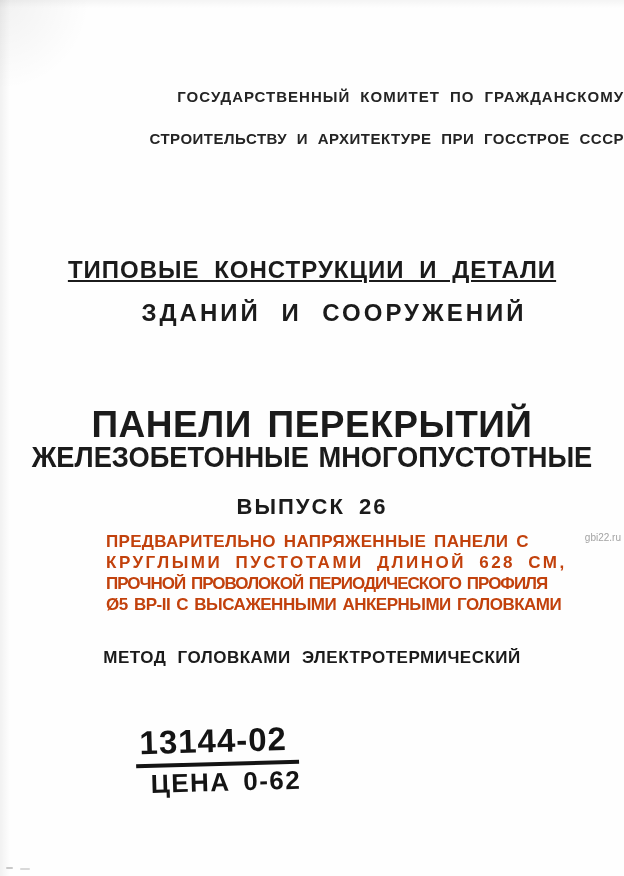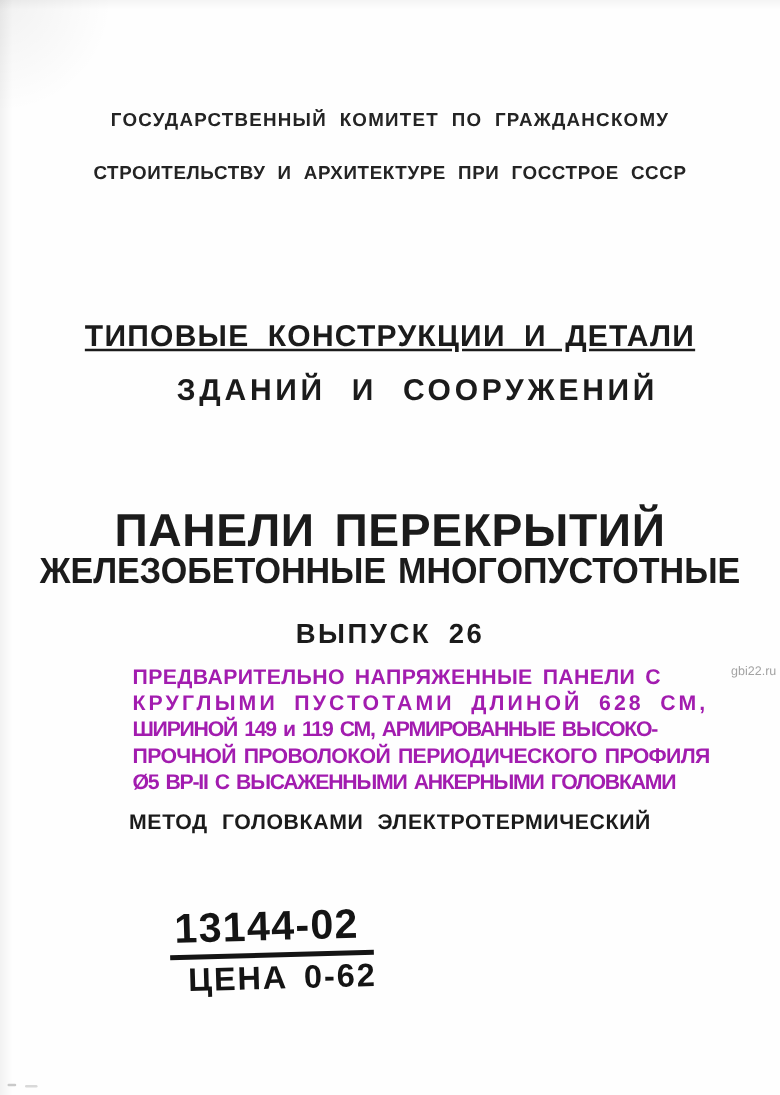--- a/index.html
+++ b/index.html
@@ -24,34 +24,34 @@
       linear-gradient(to bottom, rgba(0,0,0,0.04), rgba(0,0,0,0) 8px),
       radial-gradient(circle at 0 0, rgba(0,0,0,0.05), rgba(0,0,0,0) 90px);
     pointer-events:none;
   }
   .line{
     position:absolute;left:0;right:0;
     text-align:center;white-space:nowrap;
     font-weight:bold;
   }
   .header-line{
-    font-size:15px;letter-spacing:1px;word-spacing:5px;color:#242424;
+    font-size:15px;letter-spacing:1px;word-spacing:5px;color:#242424;text-align:right;
   }
   #hdr1{top:88px;}
   #hdr2{top:113px;letter-spacing:0.5px;margin-top:17px;}
   #title1{top:256px;font-size:24px;letter-spacing:1px;word-spacing:7px;text-decoration:underline;}
   #title2{top:299px;font-size:24px;letter-spacing:3px;word-spacing:11px;margin-left:44px;}
   #series{top:371px;font-size:22px;letter-spacing:1.5px;word-spacing:5px;}
   #subject1{top:404px;font-size:37px;letter-spacing:0.5px;word-spacing:5px;}
   #subject2{top:441px;font-size:29px;letter-spacing:0;word-spacing:2px;
     transform:scaleX(0.94);transform-origin:50% 50%;}
   #issue{top:494px;font-size:22px;letter-spacing:2px;word-spacing:6px;}
   .desc{
     position:absolute;left:106px;top:531px;width:430px;
-    font-weight:bold;font-size:17px;line-height:21px;color:#a21caf;
+    font-weight:bold;font-size:17px;line-height:21px;color:#c2410c;
   }
   .desc .dline{white-space:nowrap;letter-spacing:0.3px;word-spacing:3px;}
   .desc .dline:nth-child(2){letter-spacing:2.5px;word-spacing:6px;}
   .desc .dline:nth-child(3){letter-spacing:-1px;word-spacing:2px;}
   .desc .dline:nth-child(4){letter-spacing:-0.5px;word-spacing:2px;}
   .desc .dline:nth-child(5){letter-spacing:-1px;word-spacing:2px;}
   #method{top:648px;font-size:17px;letter-spacing:0.5px;word-spacing:6px;}
   .stamp{
     position:absolute;left:136px;top:722px;
     transform:rotate(-1.6deg);
@@ -90,21 +90,20 @@
 
 
   <div class="line" id="subject1">ПАНЕЛИ ПЕРЕКРЫТИЙ</div>
   <div class="line" id="subject2">ЖЕЛЕЗОБЕТОННЫЕ МНОГОПУСТОТНЫЕ</div>
 
   <div class="line" id="issue">ВЫПУСК 26</div>
 
   <div class="desc">
     <div class="dline">ПРЕДВАРИТЕЛЬНО НАПРЯЖЕННЫЕ ПАНЕЛИ С</div>
     <div class="dline">КРУГЛЫМИ ПУСТОТАМИ ДЛИНОЙ 628 СМ,</div>
-    <div class="dline">ШИРИНОЙ 149 и 119 СМ, АРМИРОВАННЫЕ ВЫСОКО-</div>
     <div class="dline">ПРОЧНОЙ ПРОВОЛОКОЙ ПЕРИОДИЧЕСКОГО ПРОФИЛЯ</div>
     <div class="dline">Ø5 ВР-II С ВЫСАЖЕННЫМИ АНКЕРНЫМИ ГОЛОВКАМИ</div>
   </div>
 
   <div class="line" id="method">МЕТОД ГОЛОВКАМИ ЭЛЕКТРОТЕРМИЧЕСКИЙ</div>
 
   <div class="stamp">
     <div class="stamp-number">13144-02</div>
     <div class="stamp-price">ЦЕНА 0-62</div>
   </div>

